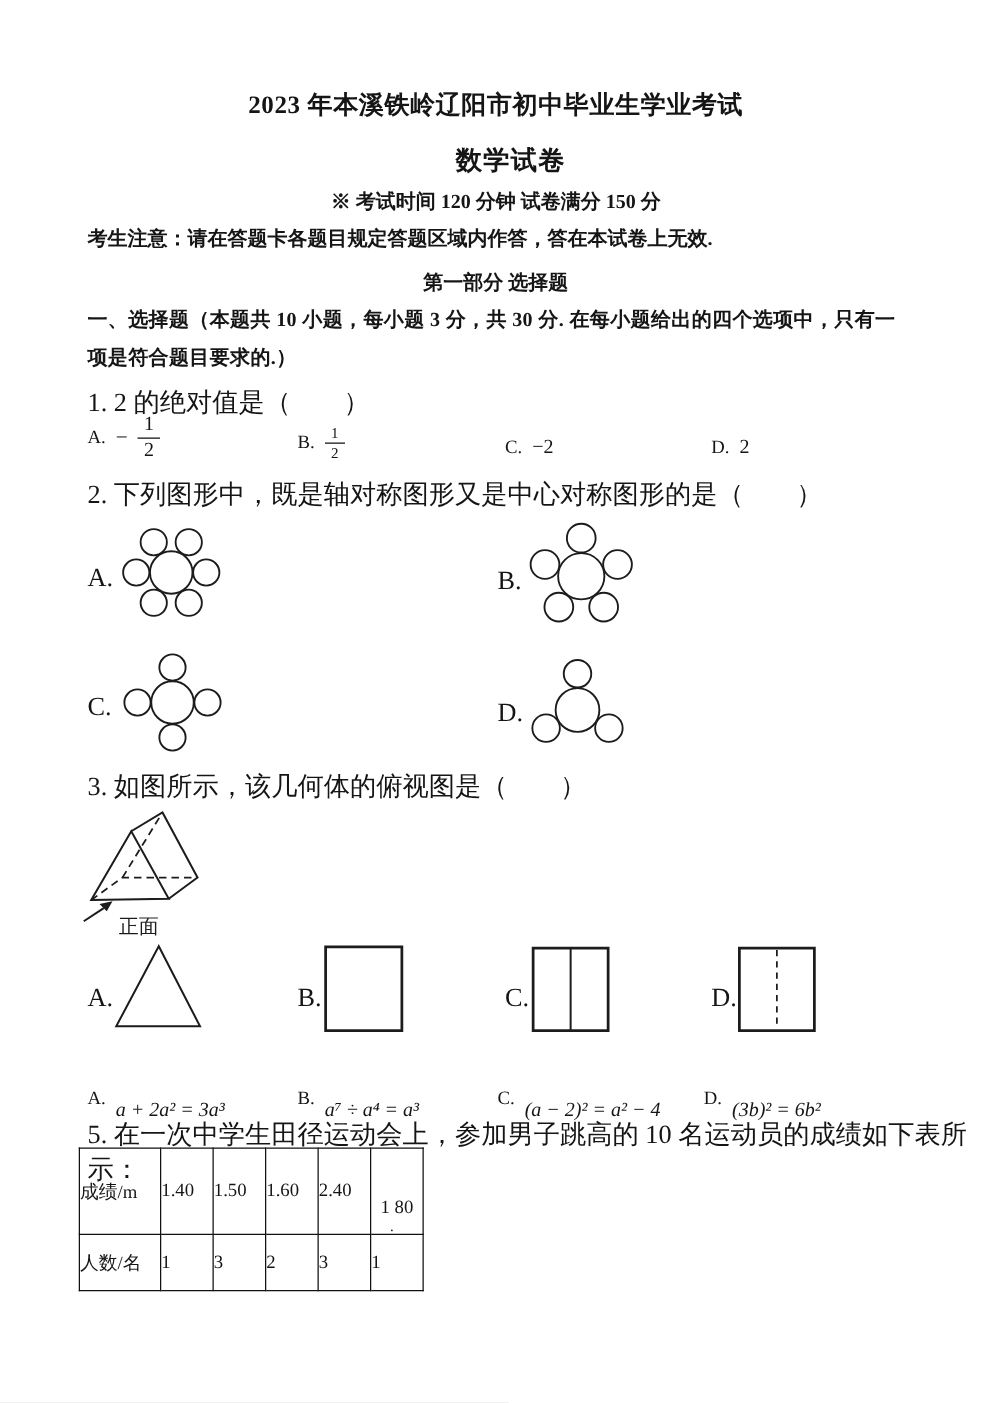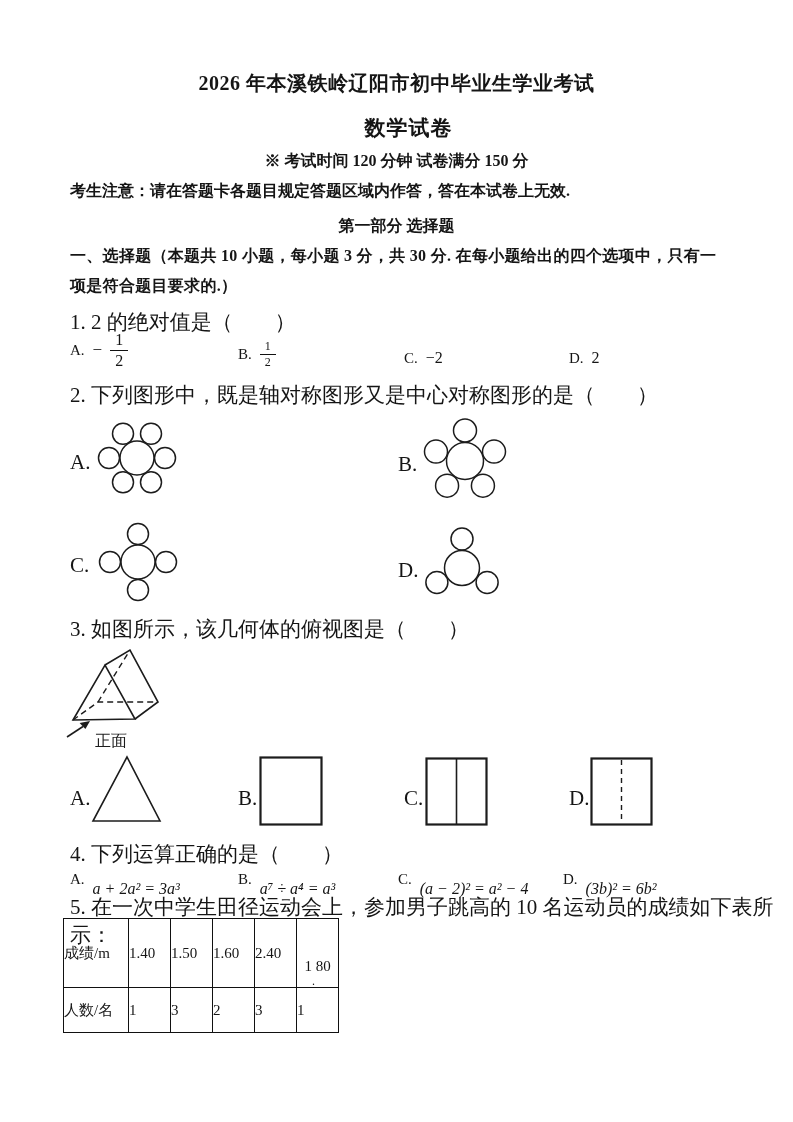--- a/index.html
+++ b/index.html
@@ -40,21 +40,21 @@
   td.vcell{width:41px;}
   td.vcell2{width:41px;text-align:left;padding-left:10px;}
   .c180{display:flex;flex-direction:column;align-items:center;line-height:1.05;margin-top:40px;}
   .subdot{font-size:12px;align-self:center;margin-left:-8px;}
 </style>
 </head>
 <body>
 
 <div class="page">
 
-  <div class="abs center bold t-title" style="top:70px">2026 年本溪铁岭辽阳市初中毕业生学业考试</div>
+  <div class="abs center bold t-title" style="top:70px">2023 年本溪铁岭辽阳市初中毕业生学业考试</div>
   <div class="abs center bold t-sub" style="top:114px">数学试卷</div>
   <div class="abs center bold t-info" style="top:151px">※  考试时间 120 分钟  试卷满分 150 分</div>
   <div class="abs center bold t-info" style="top:216px">第一部分  选择题</div>
   <div class="abs bold t-info" style="left:70px;top:181px">考生注意：请在答题卡各题目规定答题区域内作答，答在本试卷上无效.</div>
   <div class="abs bold t-intro" style="left:70px;top:246px">一、选择题（本题共 10 小题，每小题 3 分，共 30 分. 在每小题给出的四个选项中，只有一</div>
   <div class="abs bold t-intro" style="left:70px;top:276px">项是符合题目要求的.）</div>
 
   <div class="abs t-body" style="left:70px;top:308px">1. 2 的绝对值是（　　）</div>
   <div class="opt" style="left:70px;top:331px">
     <span class="olabel">A.</span>
@@ -149,21 +149,20 @@
     <rect class="ln" x="1.5" y="1.5" width="60" height="66" style="stroke-width:2.2"></rect>
     <line class="ln" x1="31.5" y1="1.5" x2="31.5" y2="67.5"></line>
   </svg>
 
   <div class="abs t-body" style="left:569px;top:786px">D.</div>
   <svg class="fig" style="left:590px;top:757px" width="63" height="69" viewBox="0 0 63 69">
     <rect class="ln" x="1.5" y="1.5" width="60" height="66" style="stroke-width:2.2"></rect>
     <line class="dash" x1="31.5" y1="3" x2="31.5" y2="66" style="stroke-dasharray:5 4"></line>
   </svg>
 
-  <div class="abs t-body" style="left:70px;top:840px">4. 下列运算正确的是（　　）</div>
   <div class="opt" style="left:70px;top:860px">
     <span class="olabel">A.</span>
     <span class="formula">a + 2a² = 3a³</span>
   </div>
   <div class="opt" style="left:238px;top:860px">
     <span class="olabel">B.</span>
     <span class="formula">a⁷ ÷ a⁴ = a³</span>
   </div>
   <div class="opt" style="left:398px;top:860px">
     <span class="olabel">C.</span>

